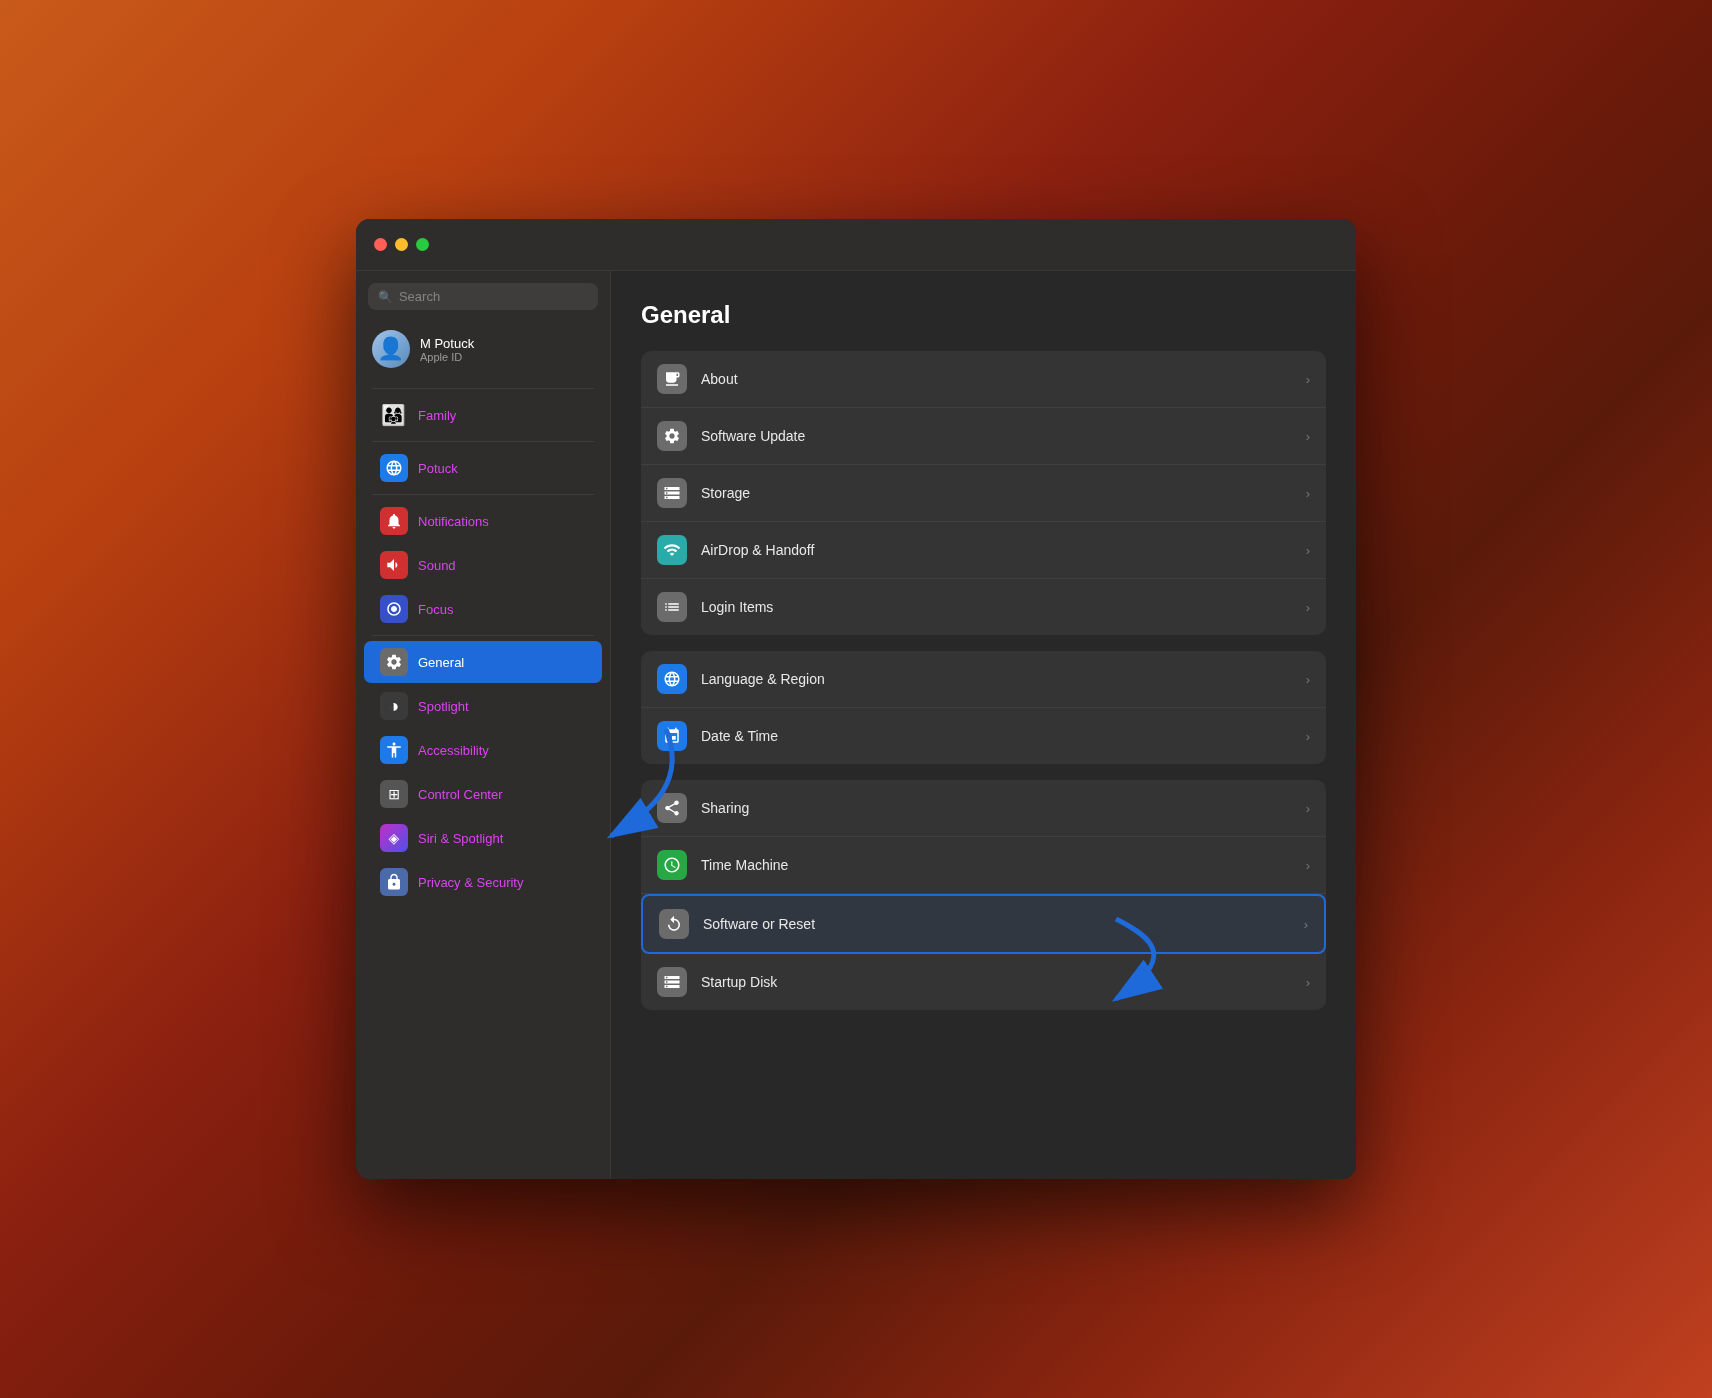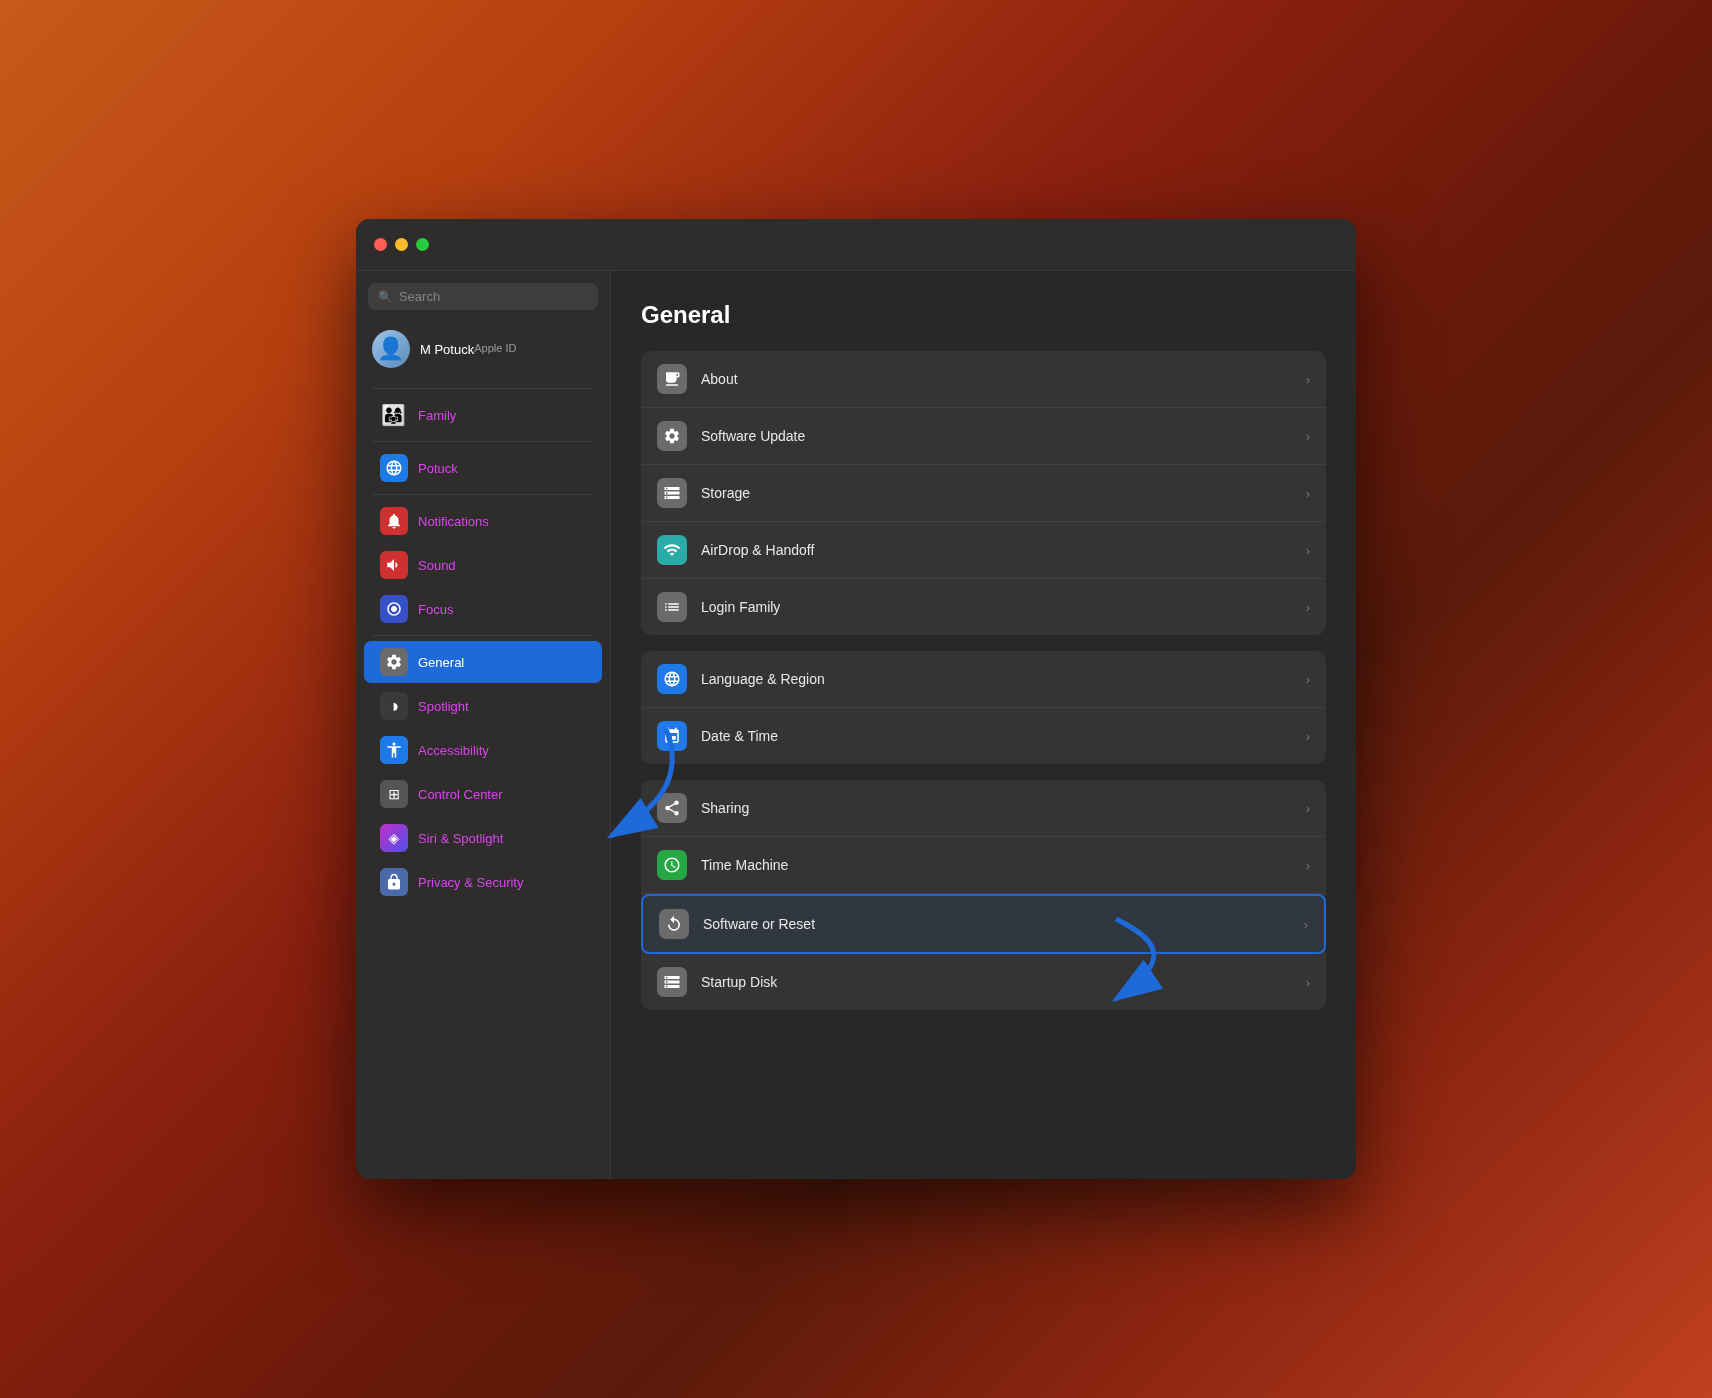--- a/index.html
+++ b/index.html
@@ -104,20 +104,21 @@
       background: linear-gradient(135deg, #a0c4e8, #7ba8d4, #5a8ab8);
       overflow: hidden;
       display: flex;
       align-items: center;
       justify-content: center;
       flex-shrink: 0;
     }
 
     .user-info {
       display: flex;
+      flex-direction: column;
     }
 
     .user-name {
       color: #ffffff;
       font-size: 13px;
       font-weight: 500;
     }
 
     .user-subtitle {
       color: rgba(255,255,255,0.5);
@@ -413,21 +414,21 @@
             </div>
             <span class="row-label">AirDrop &amp; Handoff</span>
             <span class="chevron">›</span>
           </div>
           <div class="settings-row">
             <div class="row-icon icon-gray">
               <svg width="18" height="18" viewBox="0 0 24 24" fill="white">
                   <path d="M3 13h2v-2H3v2zm0 4h2v-2H3v2zm0-8h2V7H3v2zm4 4h14v-2H7v2zm0 4h14v-2H7v2zM7 7v2h14V7H7z"></path>
                 </svg>
             </div>
-            <span class="row-label">Login Family</span>
+            <span class="row-label">Login Items</span>
             <span class="chevron">›</span>
           </div>
         </div>
 
         <div class="settings-group">
           <div class="settings-row">
             <div class="row-icon icon-blue">
               <svg width="18" height="18" viewBox="0 0 24 24" fill="white">
                   <path d="M11.99 2C6.47 2 2 6.48 2 12s4.47 10 9.99 10C17.52 22 22 17.52 22 12S17.52 2 11.99 2zm6.93 6h-2.95c-.32-1.25-.78-2.45-1.38-3.56 1.84.63 3.37 1.91 4.33 3.56zM12 4.04c.83 1.2 1.48 2.53 1.91 3.96h-3.82c.43-1.43 1.08-2.76 1.91-3.96zM4.26 14C4.1 13.36 4 12.69 4 12s.1-1.36.26-2h3.38c-.08.66-.14 1.32-.14 2 0 .68.06 1.34.14 2H4.26zm.82 2h2.95c.32 1.25.78 2.45 1.38 3.56-1.84-.63-3.37-1.9-4.33-3.56zm2.95-8H5.08c.96-1.66 2.49-2.93 4.33-3.56C8.81 5.55 8.35 6.75 8.03 8zM12 19.96c-.83-1.2-1.48-2.53-1.91-3.96h3.82c-.43 1.43-1.08 2.76-1.91 3.96zM14.34 14H9.66c-.09-.66-.16-1.32-.16-2 0-.68.07-1.35.16-2h4.68c.09.65.16 1.32.16 2 0 .68-.07 1.34-.16 2zm.25 5.56c.6-1.11 1.06-2.31 1.38-3.56h2.95c-.96 1.65-2.49 2.93-4.33 3.56zM16.36 14c.08-.66.14-1.32.14-2 0-.68-.06-1.34-.14-2h3.38c.16.64.26 1.31.26 2s-.1 1.36-.26 2h-3.38z"></path>
                 </svg>

